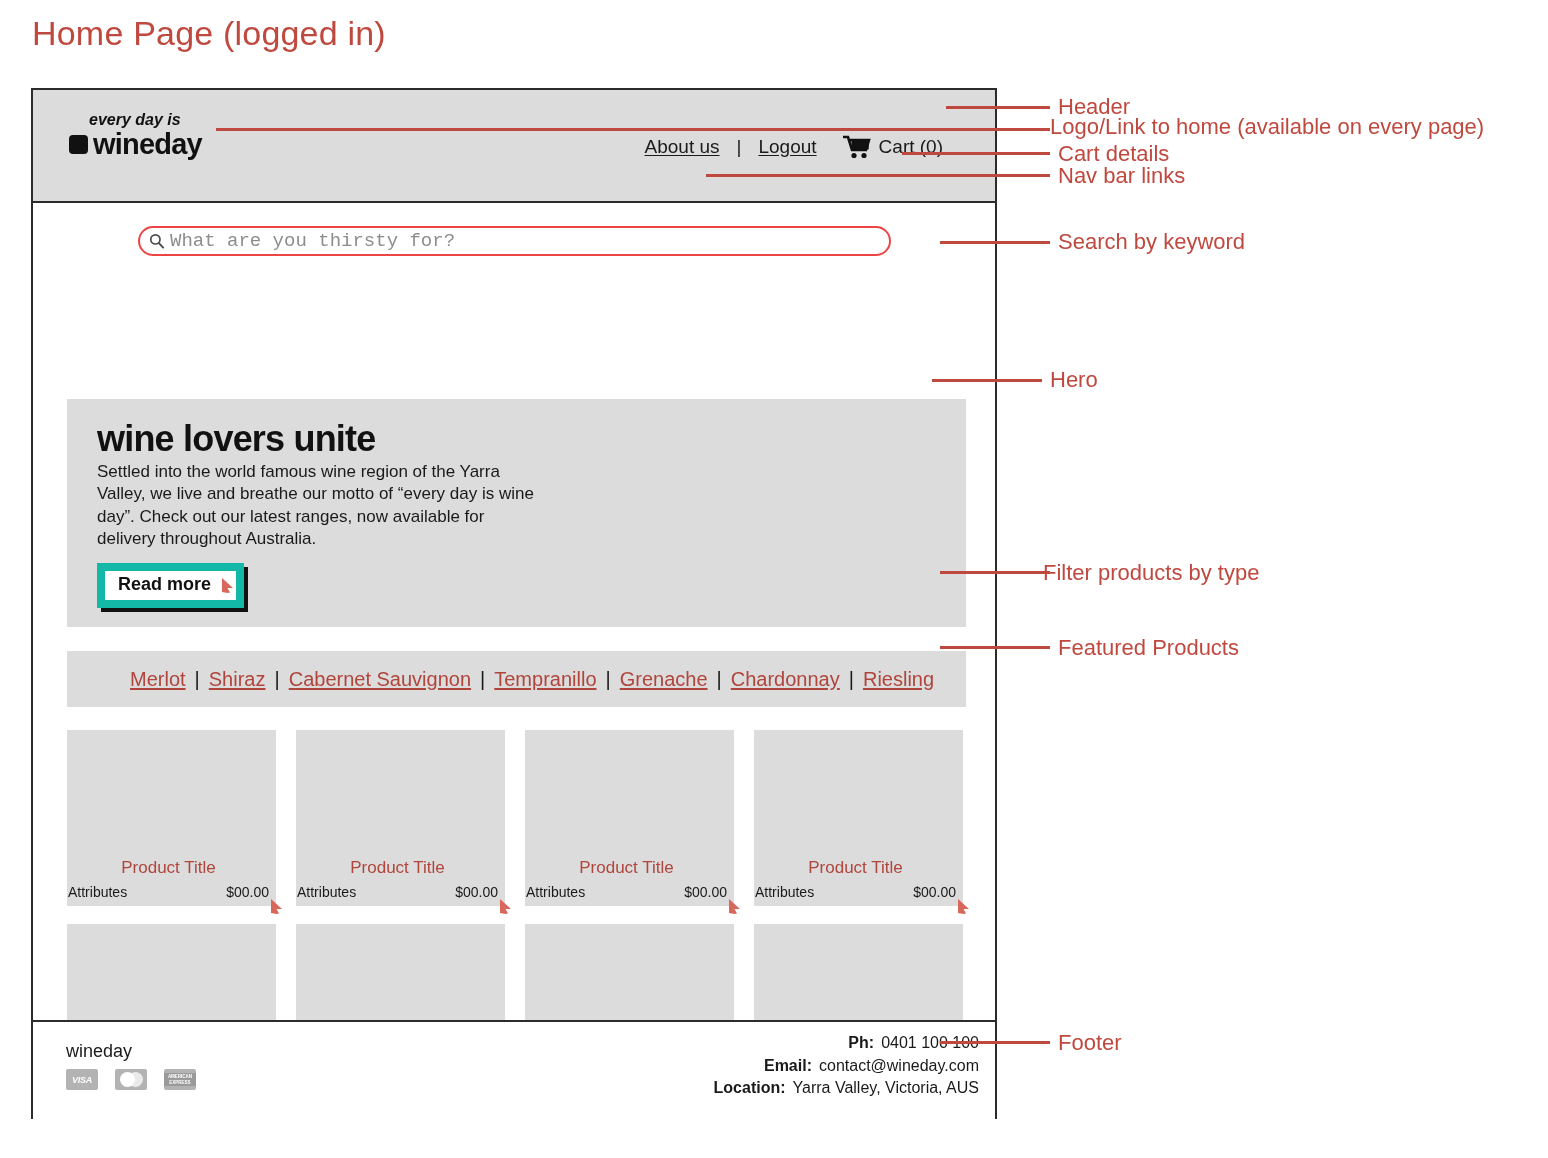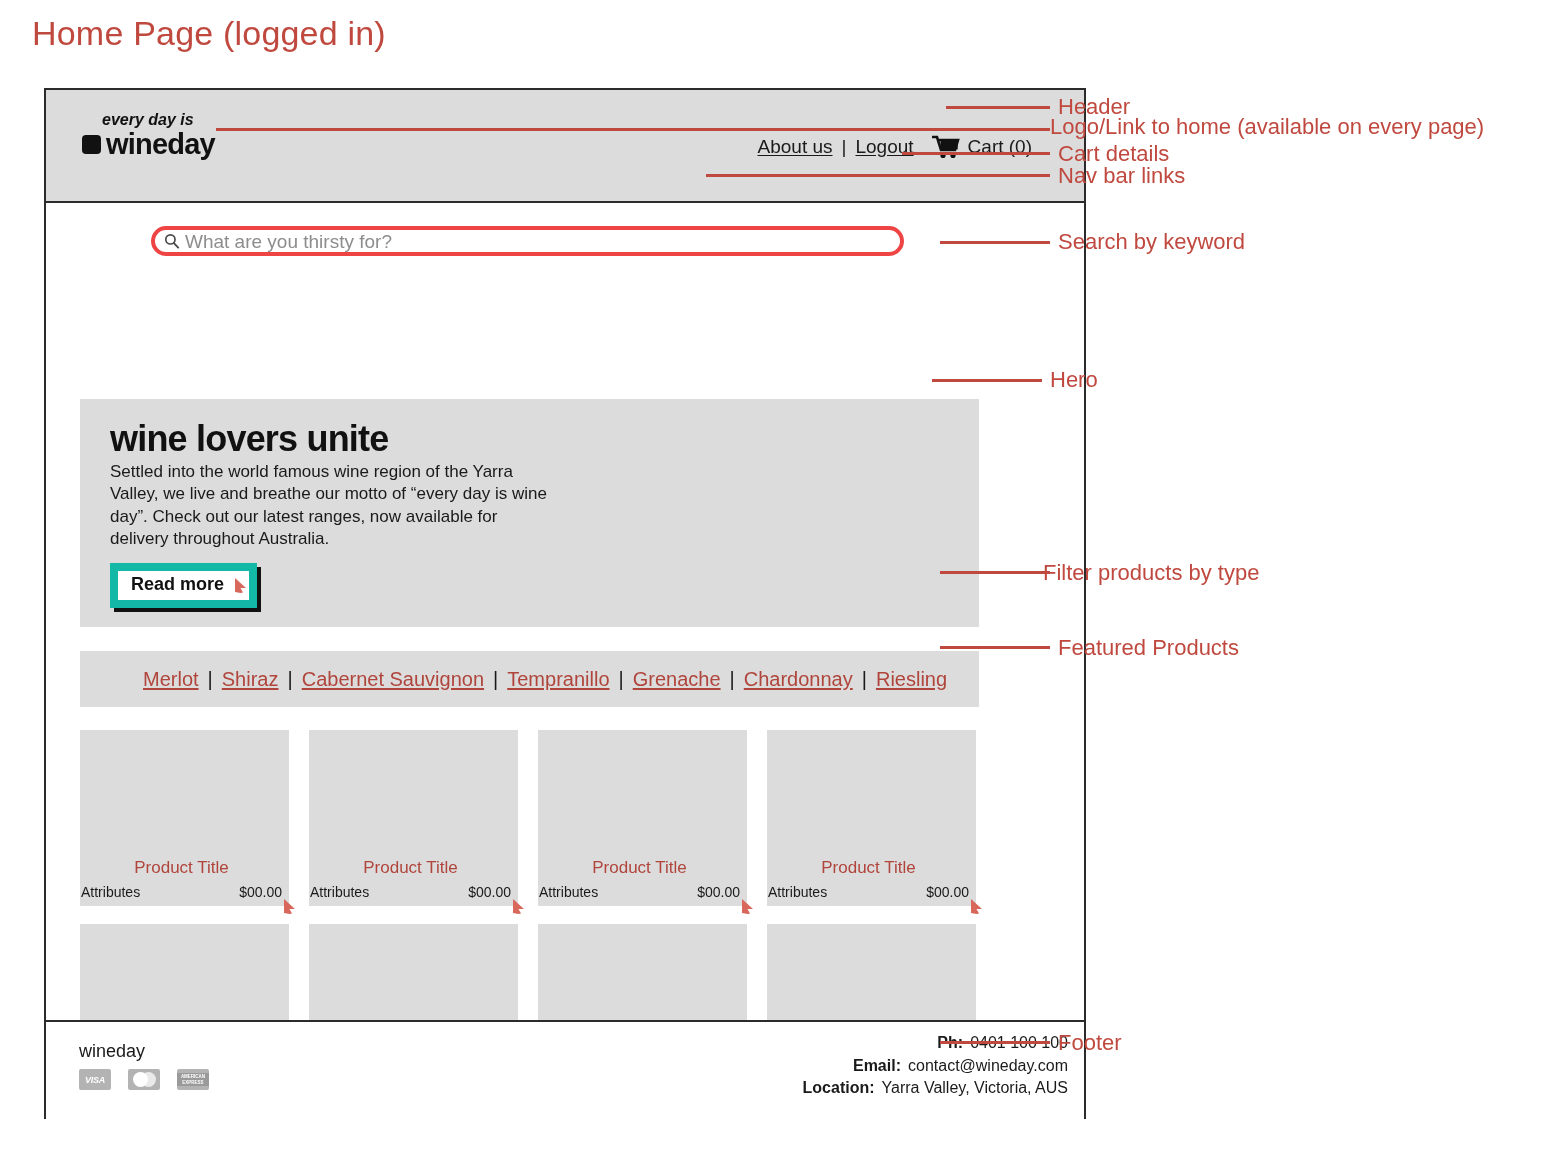--- a/index.html
+++ b/index.html
@@ -19,22 +19,22 @@
     font-size: 34px;
     color: #c0493f;
     font-weight: 400;
     letter-spacing: 0.2px;
     white-space: nowrap;
   }
 
   
   .wireframe {
     position: absolute;
-    left: 44px; top: 88px;
-    width: 1042px; height: 1031px;
+    left: 31px; top: 88px;
+    width: 966px; height: 1031px;
     border: 2px solid #2b2b2b;
     background: #0369a1;
   }
 
   
   .header {
     position: relative;
     height: 113px;
     background: #dcdcdc;
     border-bottom: 2px solid #2b2b2b;
@@ -69,21 +69,21 @@
     font-weight: 700;
     color: #111;
     letter-spacing: -0.8px;
     line-height: 1;
   }
   .nav {
     position: absolute;
     right: 52px; top: 45px;
     display: flex;
     align-items: center;
-    gap: 0px;
+    gap: 8px;
     font-size: 19px;
     color: #1a1a1a;
   }
   .nav a {
     color: #1a1a1a;
     text-decoration: underline;
     text-underline-offset: 2px;
     cursor: pointer;
   }
   .nav-sep {
@@ -102,27 +102,28 @@
   .wf-body { position: relative; height: 817px; background: #fff; }
 
   
   .search-row {
     position: absolute;
     left: 105px; top: 23px;
     width: 753px; height: 30px;
   }
   .search-box {
     width: 100%; height: 100%;
-    border: 4px solid #ef4444;
+    border: 2px solid #ef4444;
     border-radius: 16px;
     background: #fff;
     display: flex;
     align-items: center;
     padding: 0 9px;
     gap: 5px;
+    font-family: Liberation Mono, monospace;
   }
   .search-placeholder {
     font-size: 19px;
     color: #8d8d8d;
     line-height: 1;
   }
 
   
   .hero {
     position: absolute;

